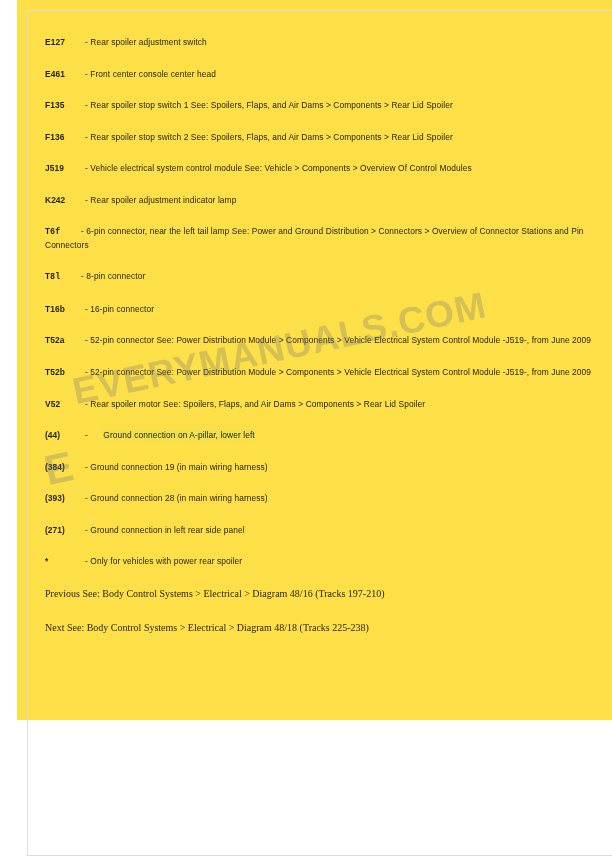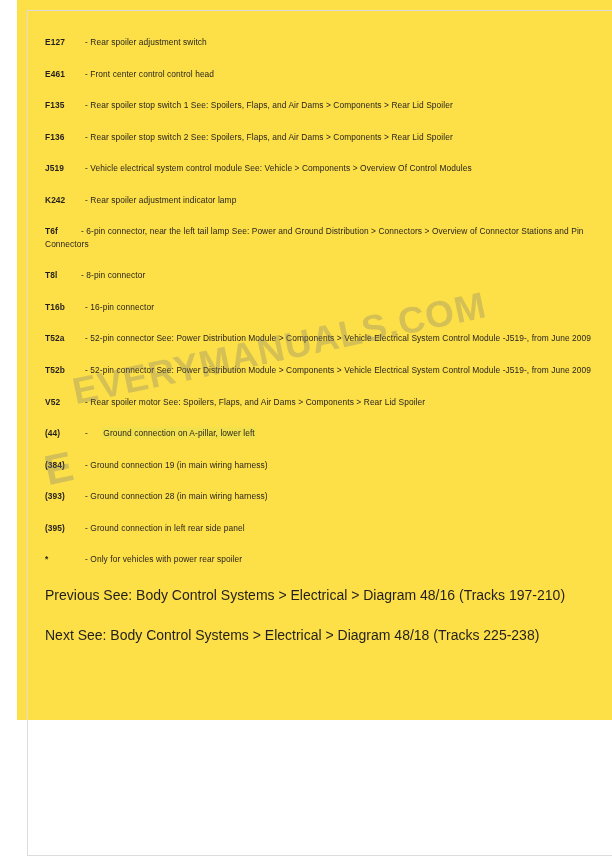--- a/index.html
+++ b/index.html
@@ -48,35 +48,37 @@
     color: #231f20;
     letter-spacing: 0.01em;
   }
   .entry .code {
     font-weight: bold;
     display: inline-block;
     min-width: 40px;
   }
   .entry .code.narrow {
     min-width: 36px;
+    font-family: Liberation Mono, monospace;
   }
   .entry .desc {
     font-weight: normal;
   }
   .entry .desc.highlight {
     background: #f2e14c;
     box-shadow: 0 0 0 1px #f2e14c;
     margin-left: 13px;
   }
   .nav-line {
     display: block;
-    font-size: 14px;
+    font-size: 10px;
     line-height: 1.45;
     margin: 0 0 19.4px 0;
     color: #231f20;
+    font-family: Liberation Serif, serif;
   }
   .nav-line.first {
     margin-top: 2px;
   }
   
   .watermark {
     position: absolute;
     left: 0;
     top: 0;
     width: 612px;
@@ -120,21 +122,21 @@
 
   <div class="content">
 
     <div class="entry">
       <span class="code">E127</span><span class="sep">-</span>
       <span class="desc">Rear spoiler adjustment switch</span>
     </div>
 
     <div class="entry">
       <span class="code">E461</span><span class="sep">-</span>
-      <span class="desc">Front center control control head</span>
+      <span class="desc">Front center console center head</span>
     </div>
 
     <div class="entry">
       <span class="code">F135</span><span class="sep">-</span>
       <span class="desc">Rear spoiler stop switch 1 See: Spoilers, Flaps, and Air Dams &gt; Components &gt; Rear Lid Spoiler</span>
     </div>
 
     <div class="entry">
       <span class="code">F136</span><span class="sep">-</span>
       <span class="desc">Rear spoiler stop switch 2 See: Spoilers, Flaps, and Air Dams &gt; Components &gt; Rear Lid Spoiler</span>
@@ -190,21 +192,21 @@
       <span class="desc">Ground connection 19 (in main wiring harness)</span>
     </div>
 
     <div class="entry">
       <span class="code">(393)</span><span class="sep">-</span>
       <span class="desc">Ground connection 28 (in main wiring harness)</span>
     </div>
 
 
     <div class="entry">
-      <span class="code">(395)</span><span class="sep">-</span>
+      <span class="code">(271)</span><span class="sep">-</span>
       <span class="desc">Ground connection in left rear side panel</span>
     </div>
 
     <div class="entry">
       <span class="code">*</span><span class="sep">-</span>
       <span class="desc">Only for vehicles with power rear spoiler</span>
     </div>
 
     <div class="nav-line first">Previous See: Body Control Systems &gt; Electrical &gt; Diagram 48/16 (Tracks 197-210)</div>
     <div class="nav-line">Next See: Body Control Systems &gt; Electrical &gt; Diagram 48/18 (Tracks 225-238)</div>

